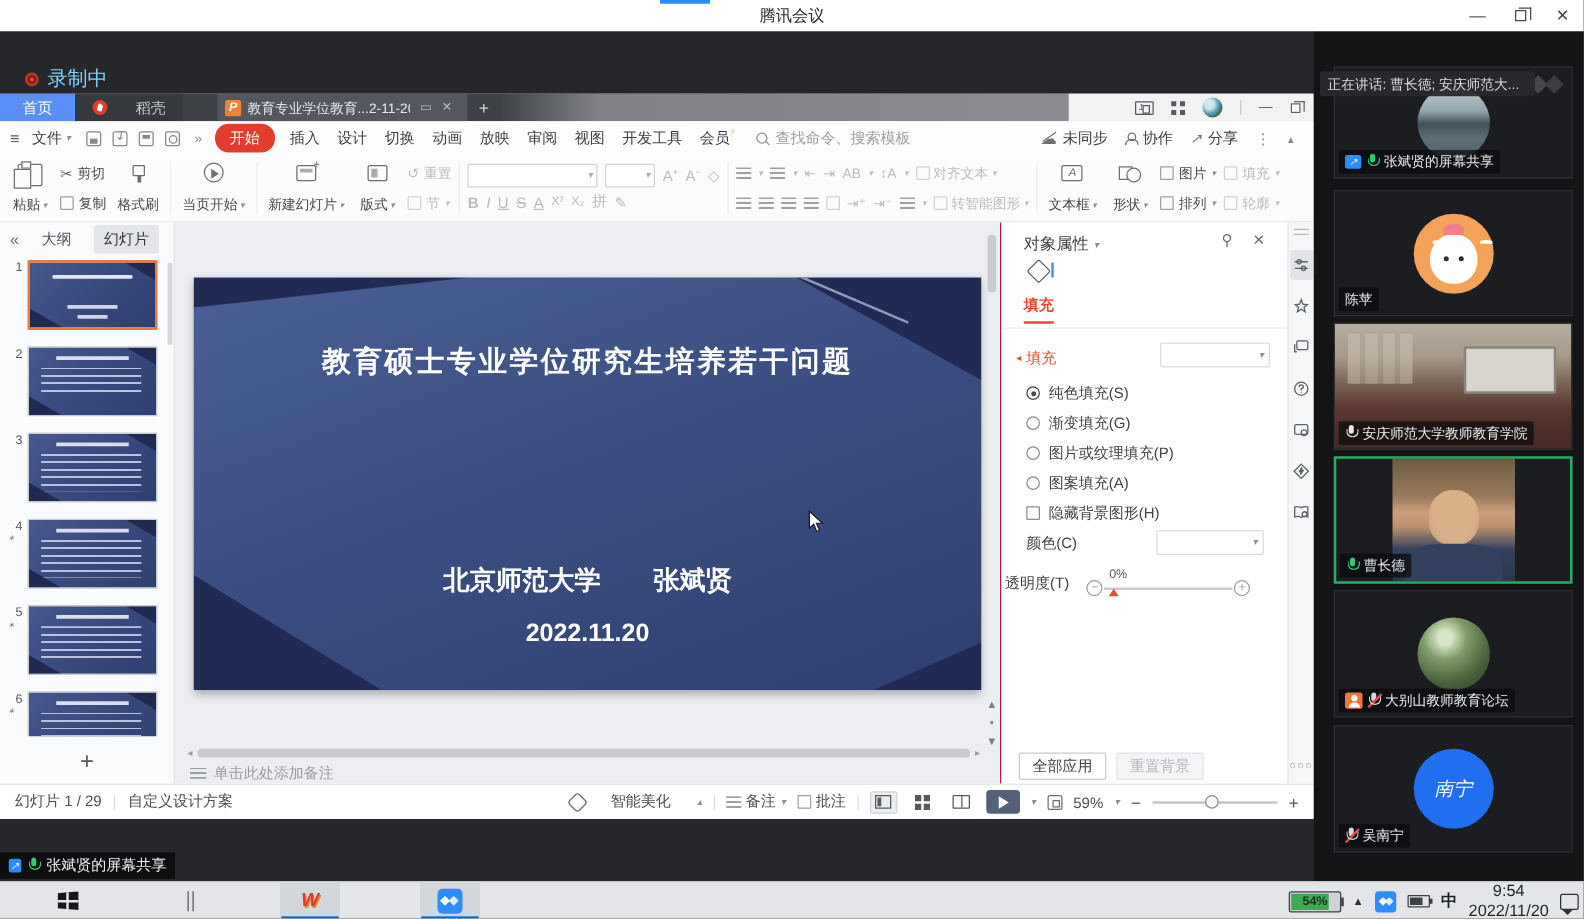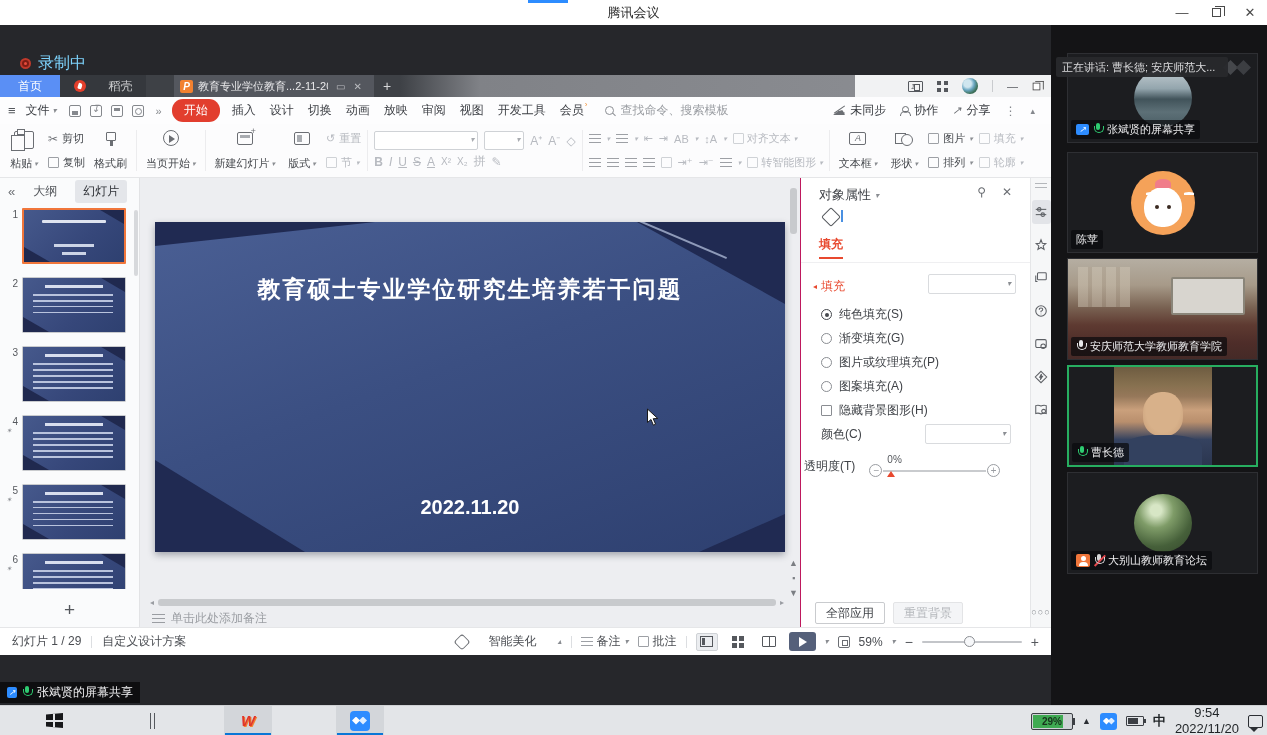--- a/index.html
+++ b/index.html
@@ -601,20 +601,21 @@
       <div class="sb-add">+</div>
     </div>
 
     <div class="slide-area">
       <div class="canvas">
         <i class="cn-tl"></i>
         <i class="cn-tr"></i>
         <i class="cn-bl"></i>
         <i class="cn-br"></i>
         <div class="sl-title">教育硕士专业学位研究生培养若干问题</div>
+        <div class="sl-byline">北京师范大学　　张斌贤</div>
         <div class="sl-date">2022.11.20</div>
       </div>
       <div class="cursor">
         <svg width="13" height="19" viewBox="0 0 13 19">
             <path d="M1.5,1 L1.5,14.5 L5,11.5 L7.4,17.2 L9.6,16.2 L7.2,10.7 L11.8,10.5 Z" fill="#fff" stroke="#1a1a1a" stroke-width="1"></path>
           </svg>
       </div>
       <div class="vscroll">
           <i class="vthumb"></i>
         </div>
@@ -791,21 +792,21 @@
   <i class="tk-div"></i>
   <span class="tk-app tk-wps">
       <span class="tk-w">W</span>
     </span>
   <span class="tk-app tk-meet">
       <i class="meet-sq"></i>
     </span>
   <div class="tk-right">
     <span class="batt-pill">
         <i class="batt-fill"></i>
-        <b>29%</b>
+        <b>54%</b>
       </span>
     <span class="tk-chev">▲</span>
     <i class="meet-tray"></i>
     <i class="batt2"></i>
     <span class="tk-ime">中</span>
     <span class="tk-time">
       <span>9:54</span><br>
       <span>2022/11/20</span>
     </span>
     <i class="tk-note"></i>
@@ -855,13 +856,24 @@
     <i class="av-forest"></i>
     <div class="npill">
       <i class="member-badge"></i>
       <i class="mic muted">
           <i class="slash"></i>
         </i>
       <span>大别山教师教育论坛</span>
     </div>
   </div>
 
+  <div class="tile t6">
+    <i class="av-blue">
+        <span>南宁</span>
+      </i>
+    <div class="npill">
+      <i class="mic muted">
+          <i class="slash"></i>
+        </i>
+      <span>吴南宁</span>
+    </div>
+  </div>
 </div>
 
 </body></html>

